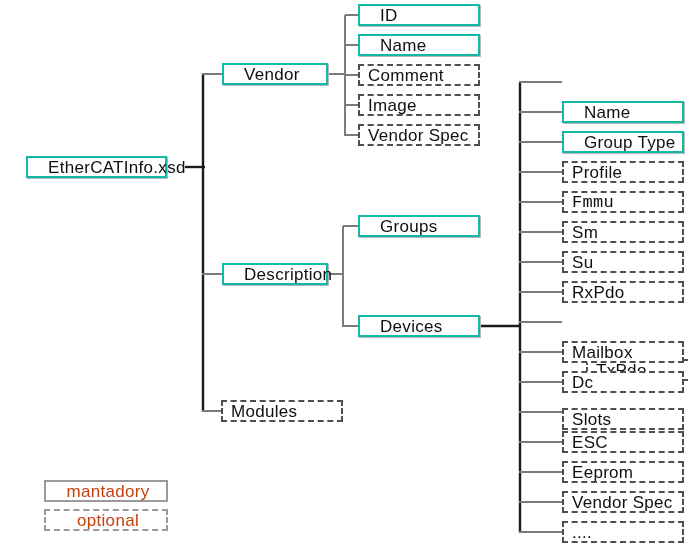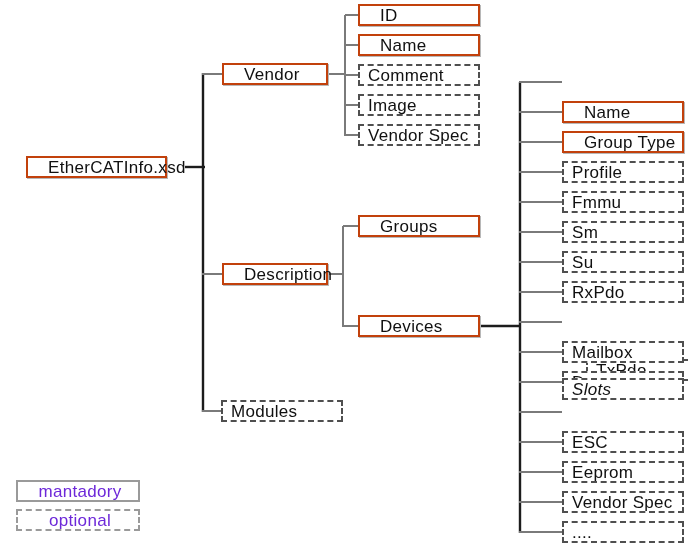--- a/index.html
+++ b/index.html
@@ -20,32 +20,33 @@
     display: flex;
     align-items: center;
     padding-left: 8px;
     font-size: 17px;
     line-height: 1;
     letter-spacing: 0.3px;
     color: #101010;
     white-space: nowrap;
   }
   .node.mandatory {
-    border: 2px solid #c2410c;
+    border: 2px solid #14b8a6;
     box-shadow: 1px 1px 0 #b8b8b8;
     padding-left: 20px;
   }
   .node.optional {
     border: 2px dashed #4f4f4f;
   }
   .node.legend-box {
     justify-content: center;
     padding-left: 4px;
-    color: #6d28d9;
+    color: #c2410c;
     box-shadow: none;
+    margin-left: 28px;
   }
   .node.legend-box.mandatory { border: 2px solid #9a9a9a; }
   .node.legend-box.optional  { border: 2px dashed #9a9a9a; }
 </style>
 </head>
 <body>
 
 <div id="stage">
   <svg id="lines" width="688" height="557" viewBox="0 0 688 557">
       <line x1="185" y1="167" x2="205" y2="167" stroke="#1c1c1c" stroke-width="2.4"></line>
@@ -90,27 +91,27 @@
     <div class="node mandatory" style="left: 358px; top: 4px; width: 122px;">ID</div>
     <div class="node mandatory" style="left: 358px; top: 34px; width: 122px;">Name</div>
     <div class="node optional" style="left: 358px; top: 64px; width: 122px;">Comment</div>
     <div class="node optional" style="left: 358px; top: 94px; width: 122px;">Image</div>
     <div class="node optional" style="left: 358px; top: 124px; width: 122px;">Vendor Spec</div>
     <div class="node mandatory" style="left: 358px; top: 215px; width: 122px;">Groups</div>
     <div class="node mandatory" style="left: 358px; top: 315px; width: 122px;">Devices</div>
     <div class="node mandatory" style="left: 562px; top: 101px; width: 122px;">Name</div>
     <div class="node mandatory" style="left: 562px; top: 131px; width: 122px;">Group Type</div>
     <div class="node optional" style="left: 562px; top: 161px; width: 122px;">Profile</div>
-    <div class="node optional" style="left: 562px; top: 191px; width: 122px;">Fmmu</div>
+    <div class="node optional" style="left: 562px; top: 191px; width: 122px; font-family: Liberation Mono, monospace;">Fmmu</div>
     <div class="node optional" style="left: 562px; top: 251px; width: 122px;">Su</div>
     <div class="node optional" style="left: 562px; top: 221px; width: 122px;">Sm</div>
     <div class="node optional" style="left: 562px; top: 281px; width: 122px;">RxPdo</div>
     <div class="node optional" style="left: 586px; top: 311px; width: 122px; margin-top: 48px;">TxPdo</div>
     <div class="node optional" style="left: 562px; top: 341px; width: 122px;">Mailbox</div>
     <div class="node optional" style="left: 562px; top: 371px; width: 122px;">Dc</div>
-    <div class="node optional" style="left: 562px; top: 378px; width: 122px; font-style: italic;">Slots</div>
+    <div class="node optional" style="left: 562px; top: 408px; width: 122px;">Slots</div>
     <div class="node optional" style="left: 562px; top: 431px; width: 122px;">ESC</div>
     <div class="node optional" style="left: 562px; top: 461px; width: 122px;">Eeprom</div>
     <div class="node optional" style="left: 562px; top: 491px; width: 122px;">Vendor Spec</div>
     <div class="node optional" style="left: 562px; top: 521px; width: 122px;">....</div>
     <div class="node mandatory legend-box" style="left: 16px; top: 480px; width: 124px;">mantadory</div>
     <div class="node optional legend-box" style="left: 16px; top: 509px; width: 124px;">optional</div>
   </div>
 
 </body></html>

